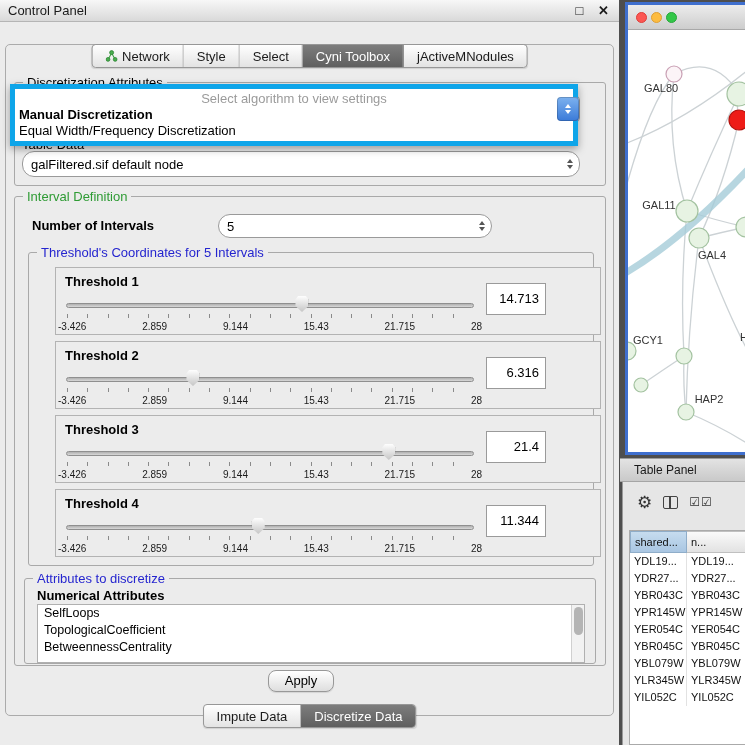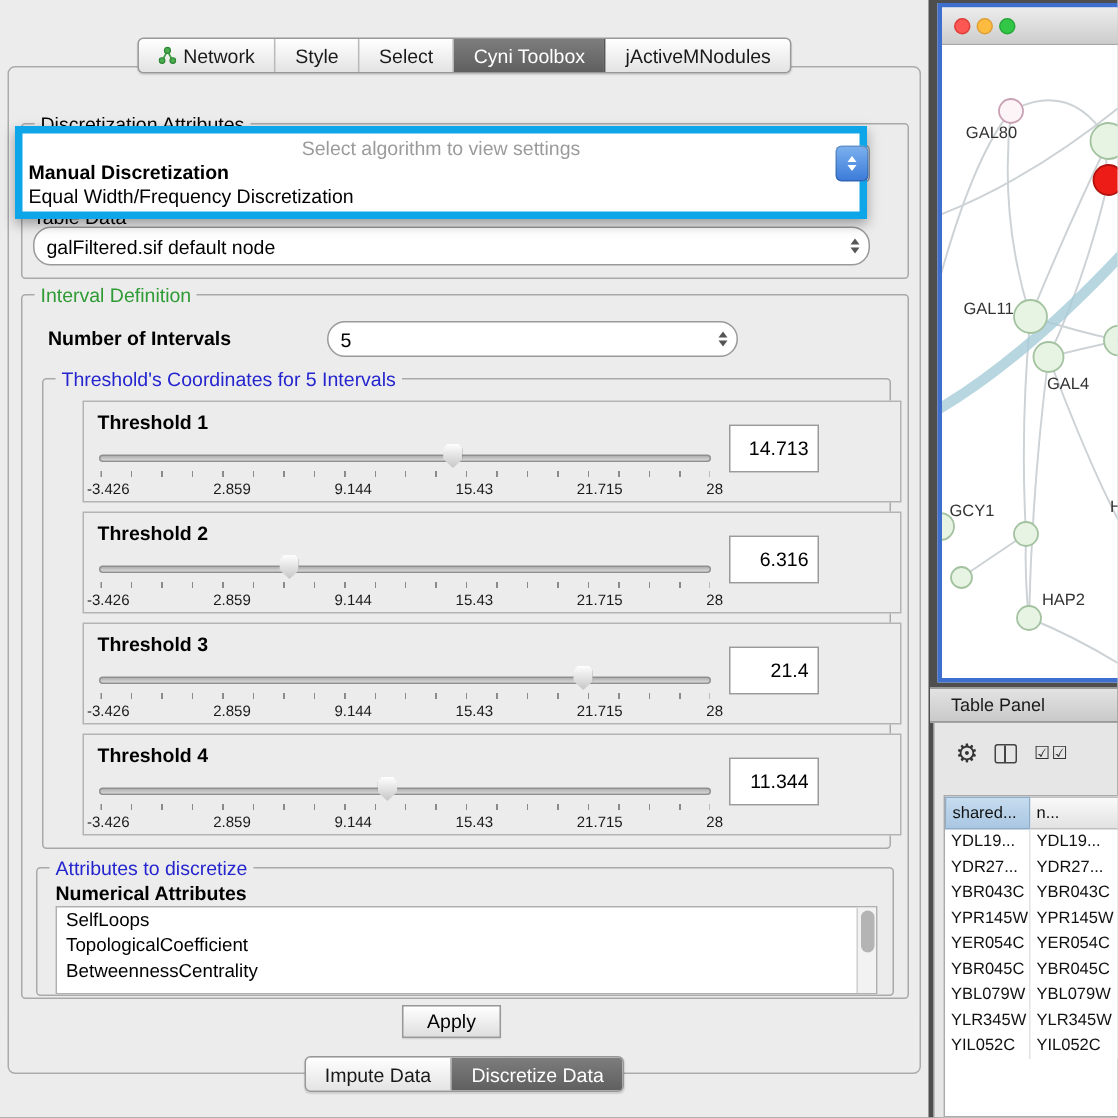--- a/index.html
+++ b/index.html
@@ -8,21 +8,21 @@
 
   
   .control-panel{position:absolute;left:0;top:0;width:619px;height:745px;background:#ececec;}
   .titlebar{position:absolute;left:0;top:0;right:0;height:22px;background:linear-gradient(#f7f7f7,#d9d9d9);border-bottom:1px solid #b5b5b5;}
   .tb-title{position:absolute;left:8px;top:0;line-height:22px;font-size:13px;color:#1a1a1a;}
   .tb-icons{position:absolute;right:10px;top:0;line-height:22px;font-size:13px;color:#1a1a1a;font-weight:700;}
   .tb-float{margin-right:11px;font-size:13px;}
   .panel-box{position:absolute;left:5px;top:44px;width:609px;height:672px;border:1px solid #ababab;border-radius:5px;background:#ececec;}
 
   .tabs{position:absolute;display:flex;height:24px;border:1px solid #979797;border-radius:4px;background:linear-gradient(#ffffff,#e3e3e3);overflow:hidden;left:50%;transform:translateX(-50%);box-shadow:0 1px 1px rgba(0,0,0,.12);}
-  .top-tabs{top:25px;}
+  .top-tabs{top:44px;}
   .bottom-tabs{top:704px;}
   .tab{display:flex;align-items:center;padding:0 13px;font-size:13px;color:#1a1a1a;border-right:1px solid #b9b9b9;white-space:nowrap;}
   .tab:last-child{border-right:none;}
   .tab.sel{background:linear-gradient(#7d7d7d,#5f5f5f);color:#fff;border-right-color:#565656;}
   .tab-icon{margin-right:5px;display:inline-flex;}
 
   .groupbox{position:absolute;border:1px solid #a9a9a9;border-radius:3px;}
   .group-title{position:absolute;left:8px;top:-8px;font-size:13px;line-height:15px;background:#ececec;padding:0 4px;white-space:nowrap;}
   .gt-black{color:#000;}
   .gt-green{color:#2e9b34;}
@@ -62,21 +62,21 @@
   .scale{position:absolute;left:-8px;right:-8px;top:27px;display:flex;justify-content:space-between;font-size:10px;color:#1a1a1a;}
   .t-value{position:absolute;left:430px;top:15px;width:60px;height:32px;background:#fff;border:1px solid #9a9a9a;font-size:13px;color:#000;text-align:right;line-height:30px;padding-right:6px;}
 
   .attr-group{left:24px;top:578px;width:572px;height:86px;}
   .attr-label{position:absolute;left:12px;top:9px;font-size:13px;font-weight:700;color:#000;}
   .attr-list{position:absolute;left:12px;top:25px;width:548px;height:59px;background:#fff;border:1px solid #b0b0b0;overflow:hidden;}
   .list-item{font-size:12.5px;line-height:17px;padding-left:6px;color:#000;white-space:nowrap;}
   .attr-scrollbar{position:absolute;right:0;top:0;bottom:0;width:13px;background:#f2f2f2;border-left:1px solid #d0d0d0;}
   .attr-scroll-thumb{position:absolute;left:1.5px;top:2px;width:9px;height:28px;background:#b4b4b4;border-radius:5px;}
 
-  .apply-btn{position:absolute;left:268px;top:670px;width:66px;height:22px;border:1px solid #989898;border-radius:0;background:linear-gradient(#ffffff,#dedede);font-size:13px;color:#000;text-align:center;line-height:20px;box-shadow:0 1px 1px rgba(0,0,0,.1);}
+  .apply-btn{position:absolute;left:268px;top:670px;width:66px;height:22px;border:1px solid #989898;border-radius:8px;background:linear-gradient(#ffffff,#dedede);font-size:13px;color:#000;text-align:center;line-height:20px;box-shadow:0 1px 1px rgba(0,0,0,.1);}
 
   
   .network-window{position:absolute;left:625px;top:2px;width:128px;height:453px;border:3px solid #3f6fce;background:#fff;}
   .net-titlebar{position:absolute;left:0;top:0;right:0;height:25px;background:linear-gradient(#ececec,#cdcdcd);border-bottom:1px solid #a8a8a8;}
   .light{position:absolute;top:7px;width:11px;height:11px;border-radius:50%;}
   .light.red{left:8px;background:#fc5753;border:1px solid #df3d38;}
   .light.yellow{left:23px;background:#fdbc40;border:1px solid #de9f34;}
   .light.green{left:38px;background:#33c748;border:1px solid #27a73a;}
   .net-canvas{position:absolute;left:0;top:25px;right:0;bottom:0;background:#fff;overflow:hidden;}
 
@@ -93,20 +93,27 @@
   .tp-h1{width:57px;background:linear-gradient(#c6dcef,#a9c6e2);border:1px solid #8fadc9;font-size:11px;color:#111;padding:4px 0 0 4px;white-space:nowrap;overflow:hidden;}
   .tp-h2{flex:1;background:linear-gradient(#fafafa,#e2e2e2);border:1px solid #c0c0c0;border-left:none;font-size:11px;color:#111;padding:4px 0 0 4px;white-space:nowrap;overflow:hidden;}
   .tp-row{display:flex;height:17px;font-size:11px;color:#111;background:#fff;}
   .tp-c1{width:57px;padding:2px 0 0 4px;border-right:1px solid #e2e2e2;white-space:nowrap;overflow:hidden;}
   .tp-c2{flex:1;padding:2px 0 0 4px;white-space:nowrap;overflow:hidden;}
 </style>
 </head>
 <body>
 
 <div class="control-panel">
+  <div class="titlebar">
+    <span class="tb-title">Control Panel</span>
+    <span class="tb-icons">
+      <span class="tb-float">□</span>
+      <span class="tb-close">✕</span>
+    </span>
+  </div>
 
   <div class="panel-box"></div>
   <div class="tabs top-tabs" id="top-tabs">
       <div class="tab">
         <span class="tab-icon">
           <svg width="12" height="12" viewBox="0 0 12 12">
             <path d="M6 3L2.5 9.5M6 3l3.5 6.5" stroke="#3fa345" stroke-width="1.1" fill="none"></path>
             <circle cx="6" cy="2.6" r="2" fill="#49ad4f" stroke="#2e8534" stroke-width="0.8"></circle>
             <circle cx="2.4" cy="9.4" r="1.9" fill="#49ad4f" stroke="#2e8534" stroke-width="0.8"></circle>
             <circle cx="9.6" cy="9.4" r="1.9" fill="#49ad4f" stroke="#2e8534" stroke-width="0.8"></circle>

